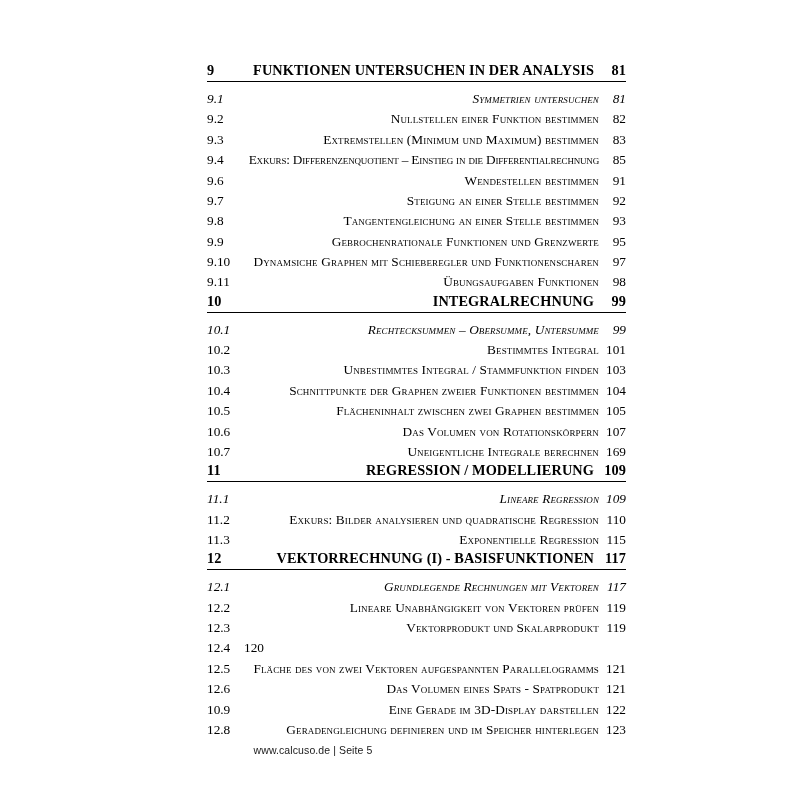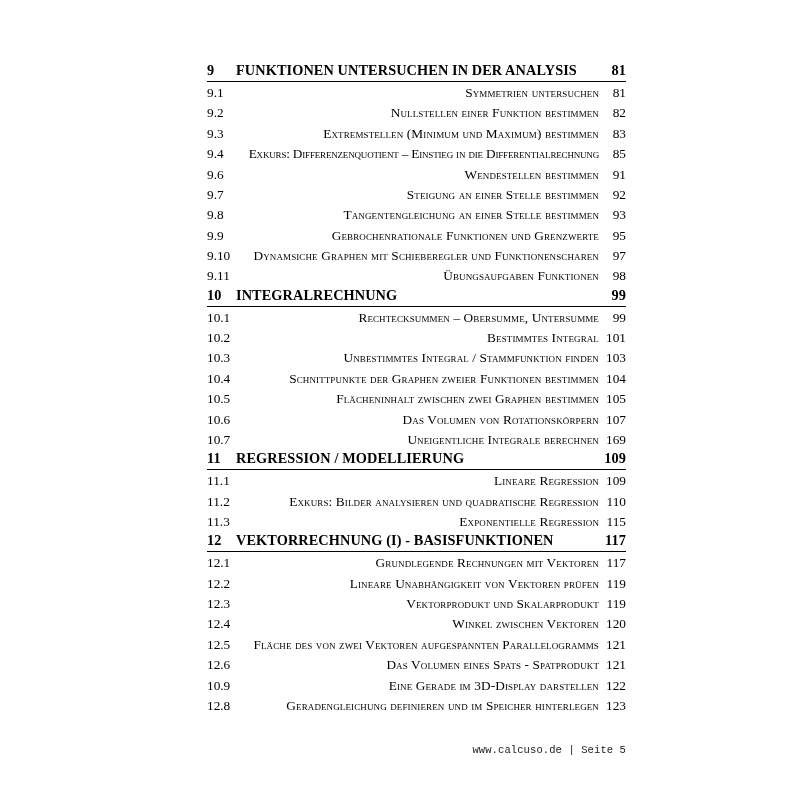--- a/index.html
+++ b/index.html
@@ -49,40 +49,40 @@
   }
   .chapter.first { margin-top: 0; }
 
   .chapter .num {
     width: 29px;
     flex: 0 0 29px;
     text-align: left;
   }
   .chapter .title {
     flex: 1 1 auto;
-    text-align: left;
+    text-align: right;
     white-space: nowrap;
   }
   .chapter .pg {
     flex: 0 0 auto;
     text-align: right;
     min-width: 24px;
     padding-left: 8px;
   }
 
   
   .entry {
     display: flex;
     align-items: baseline;
     width: 100%;
     font-size: 13.3px;
     line-height: 1.0;
     margin-top: 7.1px;
   }
-  .chapter + .entry { margin-top: 4px; }
+  .chapter + .entry { margin-top: 10px; font-style: italic; }
 
   .entry .num {
     width: 30px;
     flex: 0 0 30px;
     text-align: left;
     font-variant: normal;
   }
   .entry .title {
     flex: 1 1 auto;
     text-align: right;
@@ -100,22 +100,22 @@
 
   
   .entry.tight .title { letter-spacing: -0.18px; }
 
   
   .footer {
     position: absolute;
     left: 0;
     top: 744px;
     width: 626px;
-    text-align: right;
-    font-family: Liberation Mono, monospace;
+    text-align: center;
+    font-family: Liberation Sans, sans-serif;
     font-size: 10.5px;
     color: #1a1a1a;
     letter-spacing: 0.1px;
   }
 </style>
 </head>
 <body>
 
 <div class="page">
 
@@ -250,21 +250,20 @@
         <span class="title">Lineare Unabhängigkeit von Vektoren prüfen</span>
         <span class="pg">119</span>
       </div>
       <div class="entry">
         <span class="num">12.3</span>
         <span class="title">Vektorprodukt und Skalarprodukt</span>
         <span class="pg">119</span>
       </div>
       <div class="entry">
         <span class="num">12.4</span>
-        <span class="title">Winkel zwischen Vektoren</span>
         <span class="pg">120</span>
       </div>
       <div class="entry">
         <span class="num">12.5</span>
         <span class="title">Fläche des von zwei Vektoren aufgespannten Parallelogramms</span>
         <span class="pg">121</span>
       </div>
       <div class="entry">
         <span class="num">12.6</span>
         <span class="title">Das Volumen eines Spats - Spatprodukt</span>

